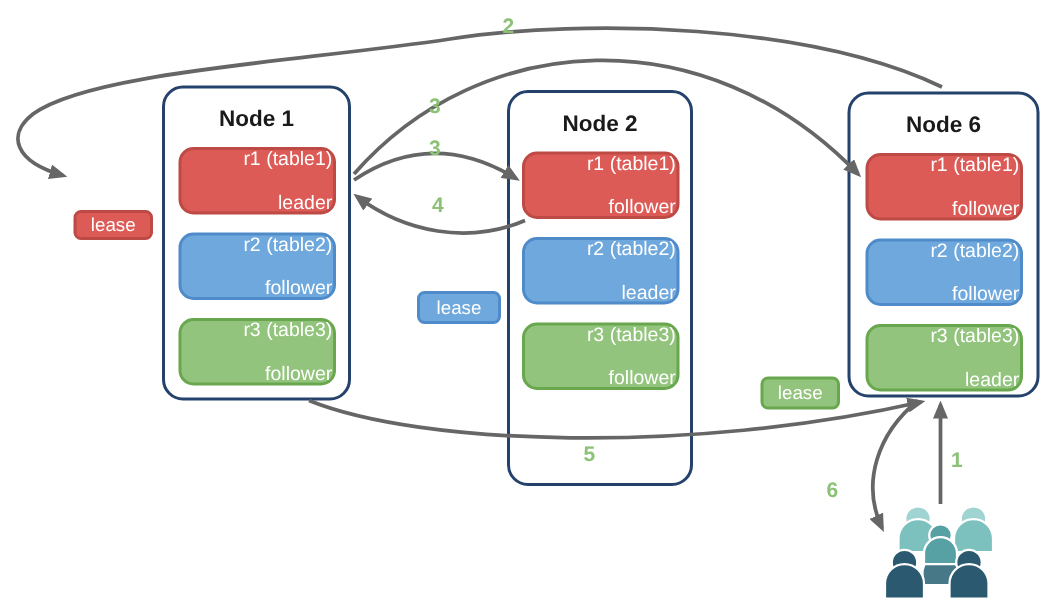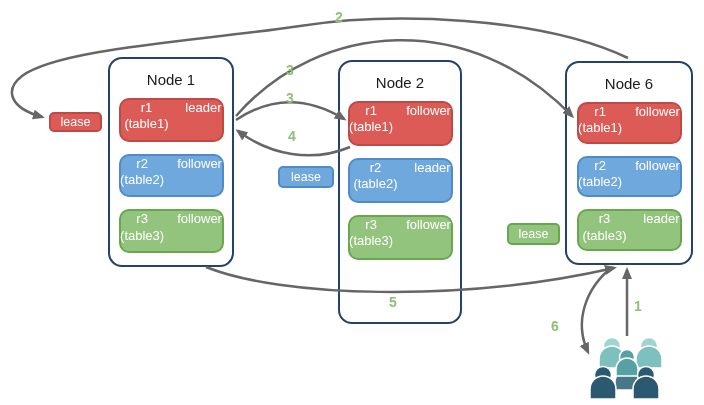--- a/index.html
+++ b/index.html
@@ -10,30 +10,30 @@
     --users_light_head:#9FD4D2; --users_light_body:#7DC1BF;
     --users_mid_head:#57A0A3; --users_slate:#477888; --users_dark:#2B5A70;
   }
   html,body{margin:0;padding:0;}
   body{background:#fff;font-family:"Liberation Sans",sans-serif;}
   .canvas{position:relative;width:704px;height:405px;background:#fff;overflow:hidden;}
   .arrow-layer{position:absolute;left:0;top:0;z-index:5;pointer-events:none;}
   .node{position:absolute;z-index:1;background:#fff;border:2px solid var(--node_border);
         border-radius:14px;box-sizing:border-box;display:flex;flex-direction:column;
         align-items:center;padding-top:10px;}
-  .node-title{font-weight:normal;font-size:15px;color:#1a1a1a;margin:2px 0 10px 0;}
+  .node-title{font-weight:bold;font-size:15px;color:#1a1a1a;margin:2px 0 10px 0;}
   .replica{width:105px;height:45px;border-radius:10px;border:2px solid;box-sizing:border-box;
-           display:flex;justify-content:center;align-items:flex-start;
+           display:flex;flex-direction:column;justify-content:center;align-items:flex-end;
            color:#fff;font-size:13px;line-height:1.25;margin-bottom:12px;text-align:center;gap:13px;}
   .replica.red{background:var(--red_fill);border-color:var(--red_border);}
   .replica.blue{background:var(--blue_fill);border-color:var(--blue_border);}
   .replica.green{background:var(--green_fill);border-color:var(--green_border);}
   .lease{position:absolute;z-index:2;color:#fff;font-size:12.5px;text-align:center;
          border-radius:5px;border:2px solid;box-sizing:border-box;
-         display:flex;align-items:center;justify-content:center;}
+         display:flex;align-items:center;justify-content:center;margin-top:28px;}
   .lease.red{background:var(--red_fill);border-color:var(--red_border);}
   .lease.blue{background:var(--blue_fill);border-color:var(--blue_border);}
   .lease.green{background:var(--green_fill);border-color:var(--green_border);}
   .step-label{position:absolute;z-index:6;color:var(--step_label);font-weight:bold;font-size:14px;}
   .users{position:absolute;z-index:1;}
 </style>
 </head>
 <body>
 
 <div class="canvas">

